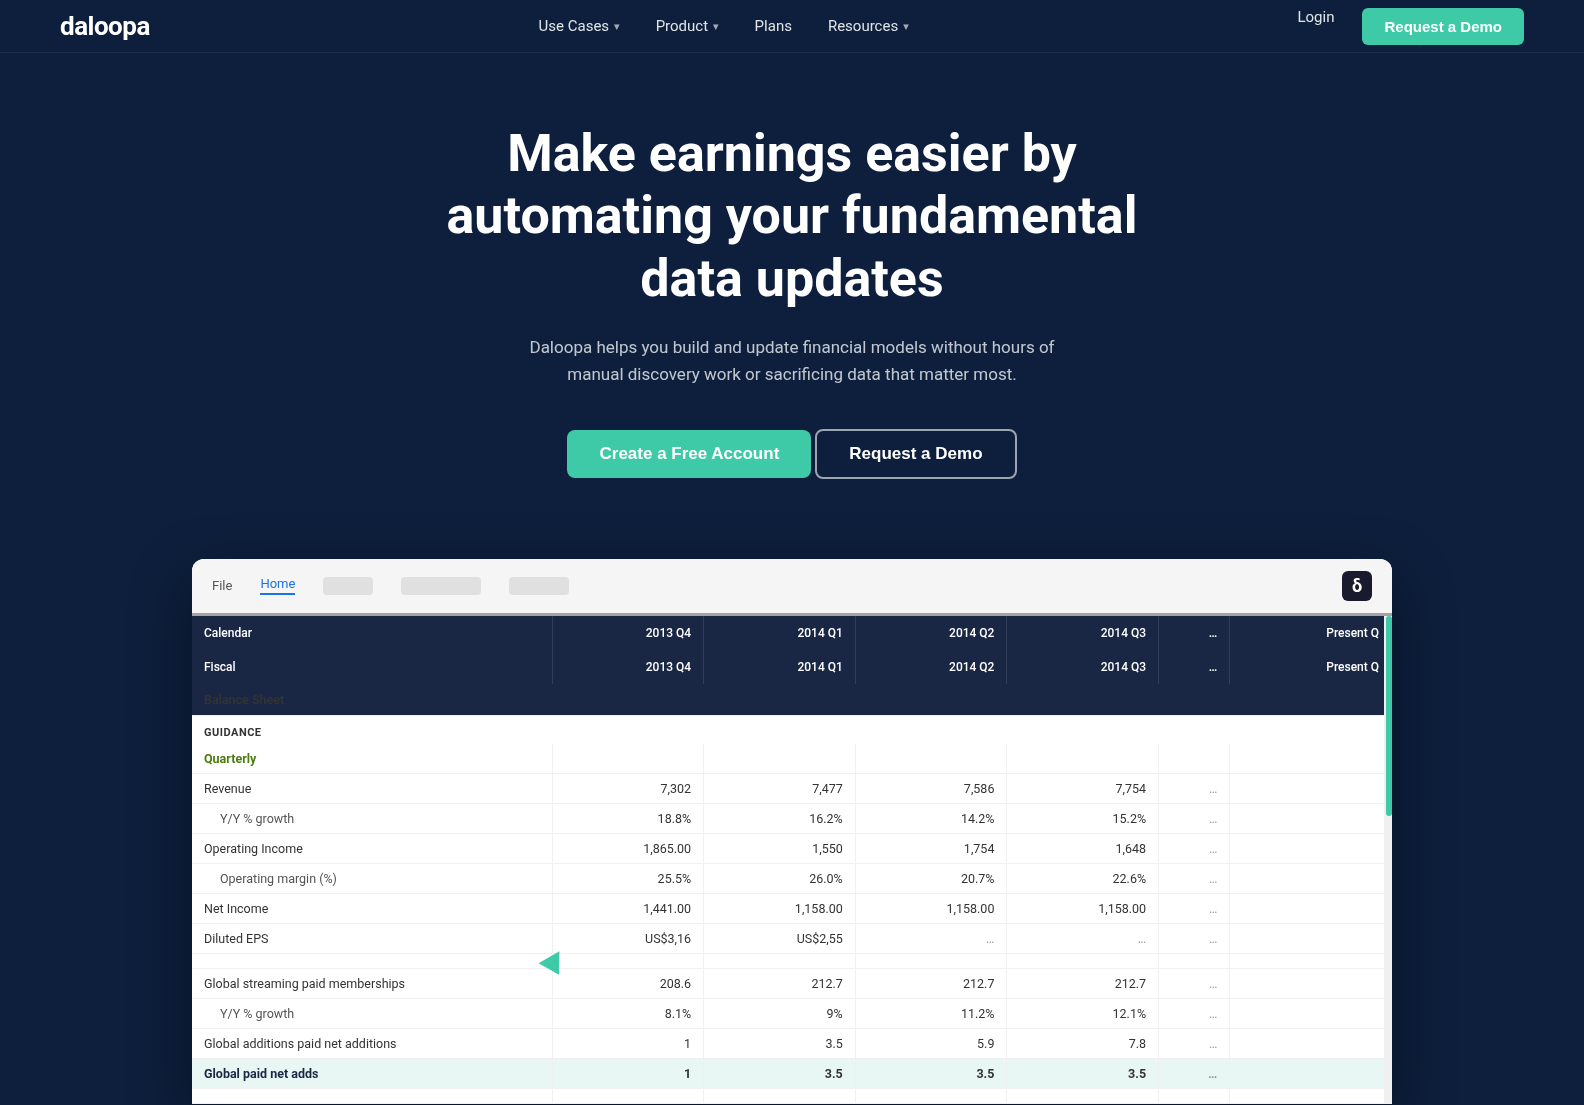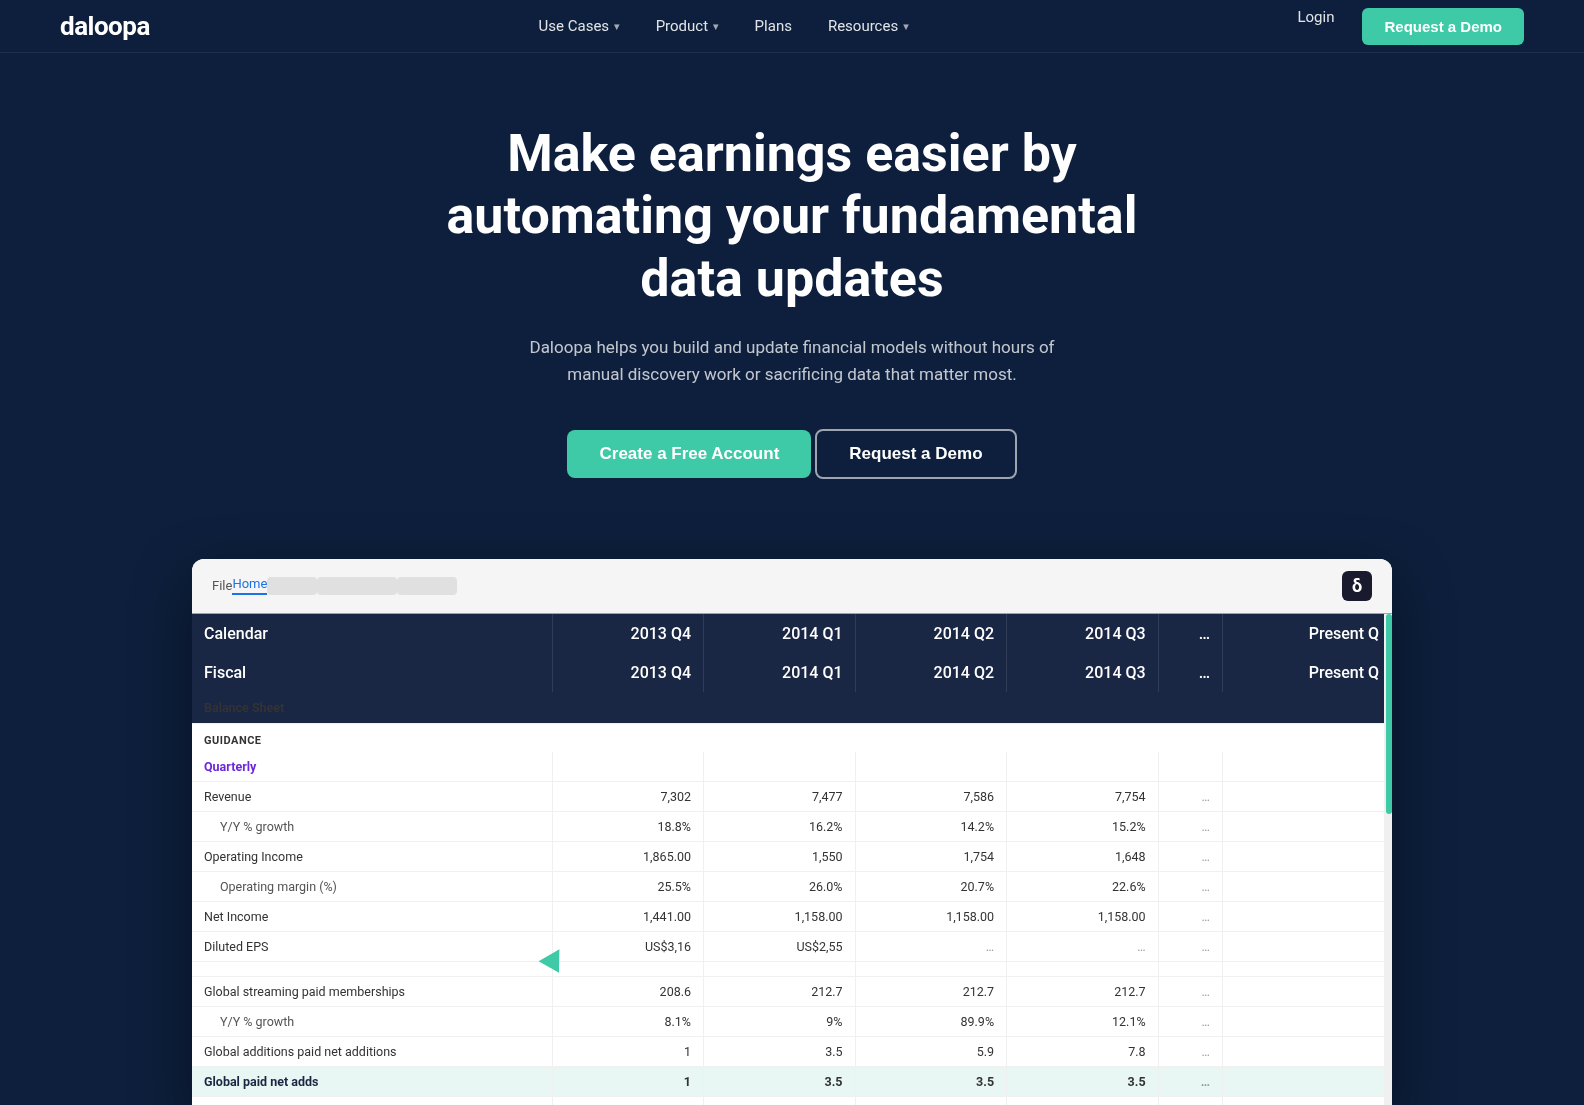--- a/index.html
+++ b/index.html
@@ -122,24 +122,24 @@
       background: #fff;
       border-radius: 12px 12px 0 0;
       overflow: hidden;
       box-shadow: 0 20px 60px rgba(0,0,0,0.4);
     }
 
     
     .ss-toolbar {
       display: flex;
       align-items: center;
-      gap: 0;
+      gap: 28px;
       padding: 12px 20px;
       background: #f5f5f5;
-      border-bottom: 1px solid #a3a3a3;
+      border-bottom: 3px solid #a3a3a3;
     }
     .ss-toolbar-text {
       font-size: 13px;
       color: #555;
       cursor: pointer;
     }
     .ss-toolbar-text.active { color: #1a73e8; border-bottom: 2px solid #1a73e8; padding-bottom: 2px; }
     .ss-toolbar-pill {
       background: #e0e0e0;
       border-radius: 4px;
@@ -165,21 +165,21 @@
       width: 100%;
       border-collapse: collapse;
       font-size: 12.5px;
     }
     .ss-table th {
       background: #1a2744;
       color: #fff;
       padding: 10px 12px;
       text-align: right;
       font-weight: 500;
-      font-size: 16px;
+      font-size: 12px;
       border-right: 1px solid rgba(255,255,255,0.1);
       white-space: nowrap;
     }
     .ss-table th:first-child {
       text-align: left;
       width: 360px;
     }
     .ss-table th.present-q { color: #fff; }
 
     .ss-table .row-fiscal th,
@@ -211,21 +211,21 @@
       color: #3ec9a7;
       font-weight: 700;
       font-size: 11px;
       letter-spacing: 0.5px;
       padding: 10px 12px 5px;
       background: #fff;
       border-bottom: none;
     }
     .section-header td:first-child {
       font-weight: 700;
-      color: #6d28d9;
+      color: #4d7c0f;
     }
 
     .highlighted-row td {
       font-weight: 700;
       background: #e8f7f3;
     }
     .highlighted-row td:first-child { color: #1a2744; margin-top: 7px; }
 
     .scrollbar-indicator {
       position: absolute;
@@ -416,21 +416,21 @@
             <td>212.7</td>
             <td>212.7</td>
             <td>212.7</td>
             <td class="dots">…</td>
             <td></td>
           </tr>
           <tr>
             <td class="indented">Y/Y % growth</td>
             <td>8.1%</td>
             <td>9%</td>
-            <td>89.9%</td>
+            <td>11.2%</td>
             <td>12.1%</td>
             <td class="dots">…</td>
             <td></td>
           </tr>
           <tr>
             <td>Global additions paid net additions</td>
             <td>1</td>
             <td>3.5</td>
             <td>5.9</td>
             <td>7.8</td>

